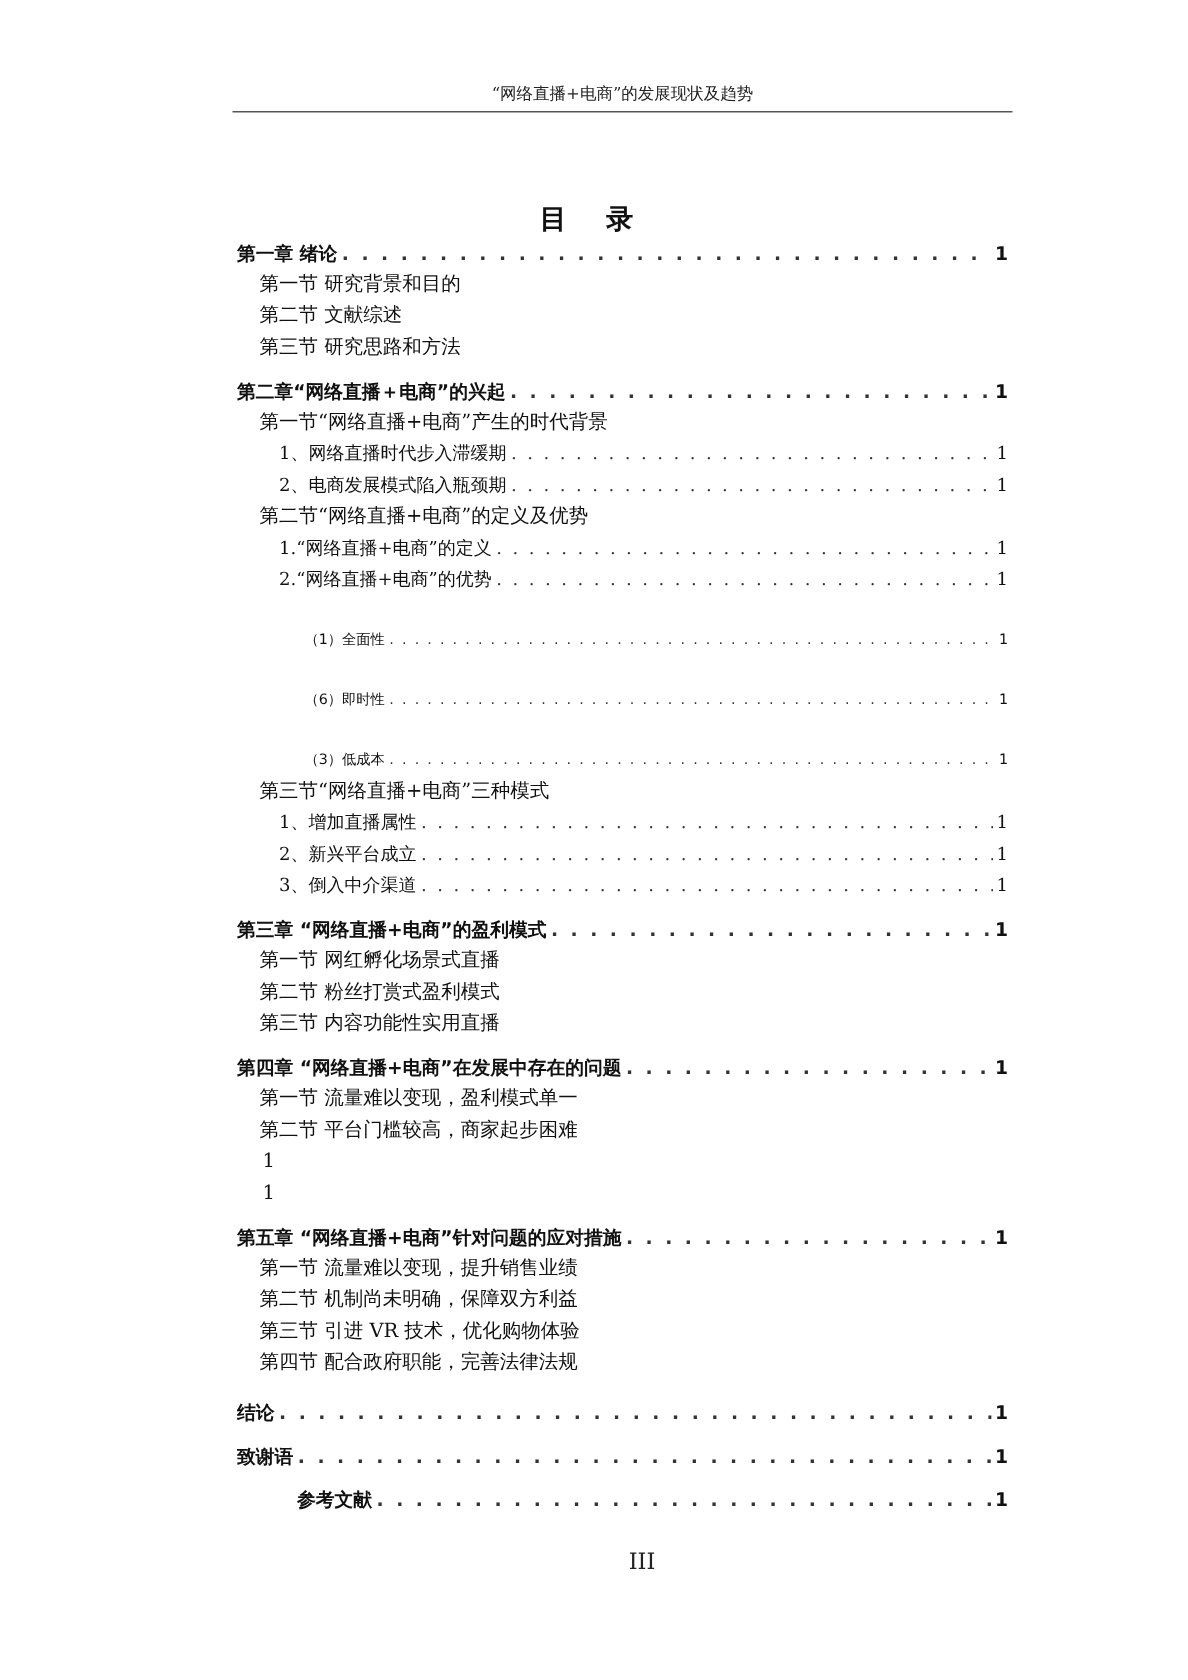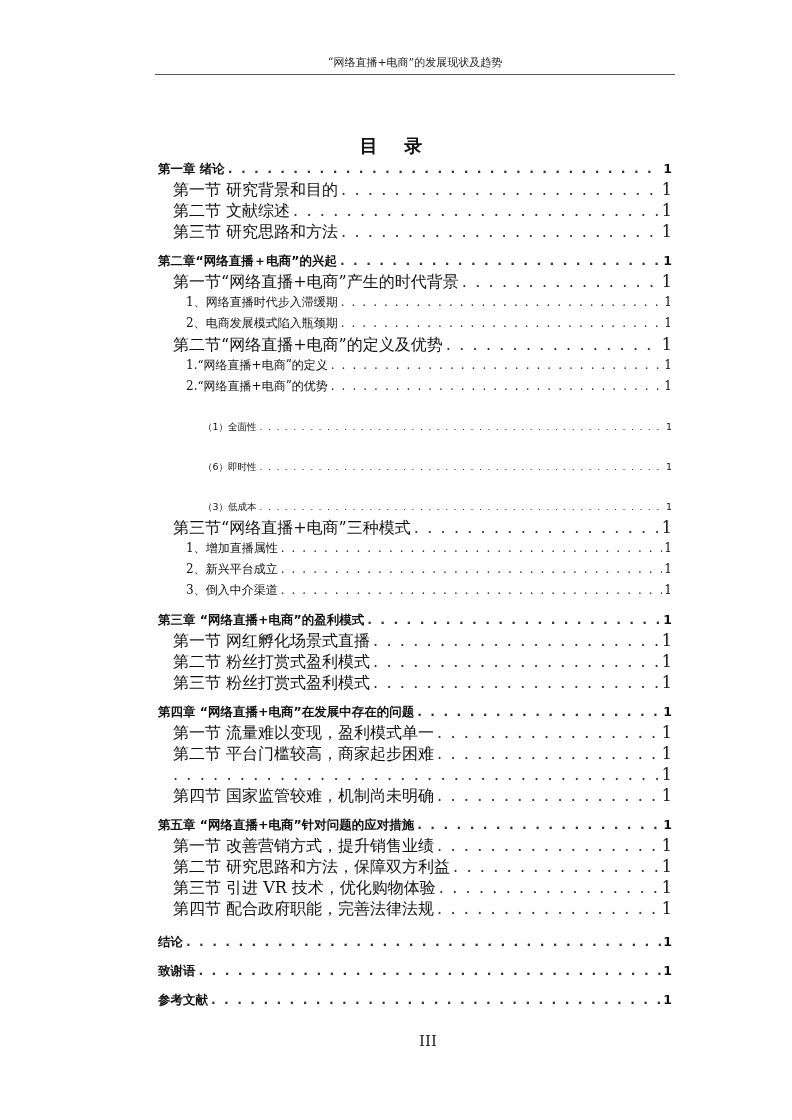--- a/index.html
+++ b/index.html
@@ -36,21 +36,21 @@
     .entry .leader::before {
       content: ". . . . . . . . . . . . . . . . . . . . . . . . . . . . . . . . . . . . . . . . . . . . . . . . . . . . . . . . . . . . . . . . . . . . . . . . . . . . . . . . . . . . . . . . . . . . . . . . . . . . . . . . . . . . . . . . . . . . . . . . . . . . . . . . . . . . .";
     }
     .entry .page-num { flex: 0 0 auto; padding-left: 2px; }
 
     .lvl1 {
       font-family: "DejaVu Sans", "Liberation Sans", sans-serif;
       font-weight: bold; font-size: 12.5px; height: 21px; line-height: 21px;
     }
     .lvl1 .leader { letter-spacing: 2px; font-weight: bold; }
-    .lvl2 { font-size: 16px; height: 21px; line-height: 21px; padding-left: 15px; }
+    .lvl2 { font-size: 13px; height: 21px; line-height: 21px; padding-left: 15px; flex-direction: column; }
     .lvl3 { font-size: 12px; height: 21px; line-height: 21px; padding-left: 28px; text-align: center; }
     .lvl4 { font-size: 9.5px; height: 21px; line-height: 21px; padding-left: 45px;
             font-family: "DejaVu Sans", "Liberation Sans", sans-serif; margin-top: 19px; }
     .lvl4 .leader { letter-spacing: 1.2px; }
     .gap { height: 8px; }
 
     .footer-page-num {
       position: absolute; left: 0; width: 792px; top: 1032px;
       text-align: center; font-size: 15px; color: #222; margin-left: 32px;
     }
@@ -168,21 +168,21 @@
       <span class="label">第一节 网红孵化场景式直播</span>
       <span class="leader"></span>
       <span class="page-num">1</span>
     </div>
     <div class="entry lvl2">
       <span class="label">第二节 粉丝打赏式盈利模式</span>
       <span class="leader"></span>
       <span class="page-num">1</span>
     </div>
     <div class="entry lvl2">
-      <span class="label">第三节 粉丝打赏式盈利模式</span>
+      <span class="label">第三节 内容功能性实用直播</span>
       <span class="leader"></span>
       <span class="page-num">1</span>
     </div>
     <div class="gap"></div>
 
     <div class="entry lvl1">
       <span class="label">第四章 “网络直播+电商”在发展中存在的问题</span>
       <span class="leader"></span>
       <span class="page-num">1</span>
     </div>
@@ -194,38 +194,37 @@
     <div class="entry lvl2">
       <span class="label">第二节 平台门槛较高，商家起步困难</span>
       <span class="leader"></span>
       <span class="page-num">1</span>
     </div>
     <div class="entry lvl2">
       <span class="leader"></span>
       <span class="page-num">1</span>
     </div>
     <div class="entry lvl2">
-      <span class="label">第四节 国家监管较难，机制尚未明确</span>
       <span class="leader"></span>
       <span class="page-num">1</span>
     </div>
     <div class="gap"></div>
 
     <div class="entry lvl1">
       <span class="label">第五章 “网络直播+电商”针对问题的应对措施</span>
       <span class="leader"></span>
       <span class="page-num">1</span>
     </div>
     <div class="entry lvl2">
-      <span class="label">第一节 改善营销方式，提升销售业绩</span>
-      <span class="leader"></span>
-      <span class="page-num">1</span>
-    </div>
-    <div class="entry lvl2">
-      <span class="label">第二节 研究思路和方法，保障双方利益</span>
+      <span class="label">第一节 流量难以变现，提升销售业绩</span>
+      <span class="leader"></span>
+      <span class="page-num">1</span>
+    </div>
+    <div class="entry lvl2">
+      <span class="label">第二节 机制尚未明确，保障双方利益</span>
       <span class="leader"></span>
       <span class="page-num">1</span>
     </div>
     <div class="entry lvl2">
       <span class="label">第三节 引进 VR 技术，优化购物体验</span>
       <span class="leader"></span>
       <span class="page-num">1</span>
     </div>
     <div class="entry lvl2">
       <span class="label">第四节 配合政府职能，完善法律法规</span>
@@ -239,21 +238,21 @@
       <span class="leader"></span>
       <span class="page-num">1</span>
     </div>
 
     <div class="entry lvl1" style="height:29px;line-height:29px;align-items:center;">
       <span class="label">致谢语</span>
       <span class="leader"></span>
       <span class="page-num">1</span>
     </div>
 
-    <div class="entry lvl1" style="height:29px;line-height:29px;">
+    <div class="entry lvl1" style="height:29px;line-height:29px;margin-left:40px;">
       <span class="label">参考文献</span>
       <span class="leader"></span>
       <span class="page-num">1</span>
     </div>
   </div>
 
   <div class="footer-page-num">III</div>
 </div>
 
 </body></html>

